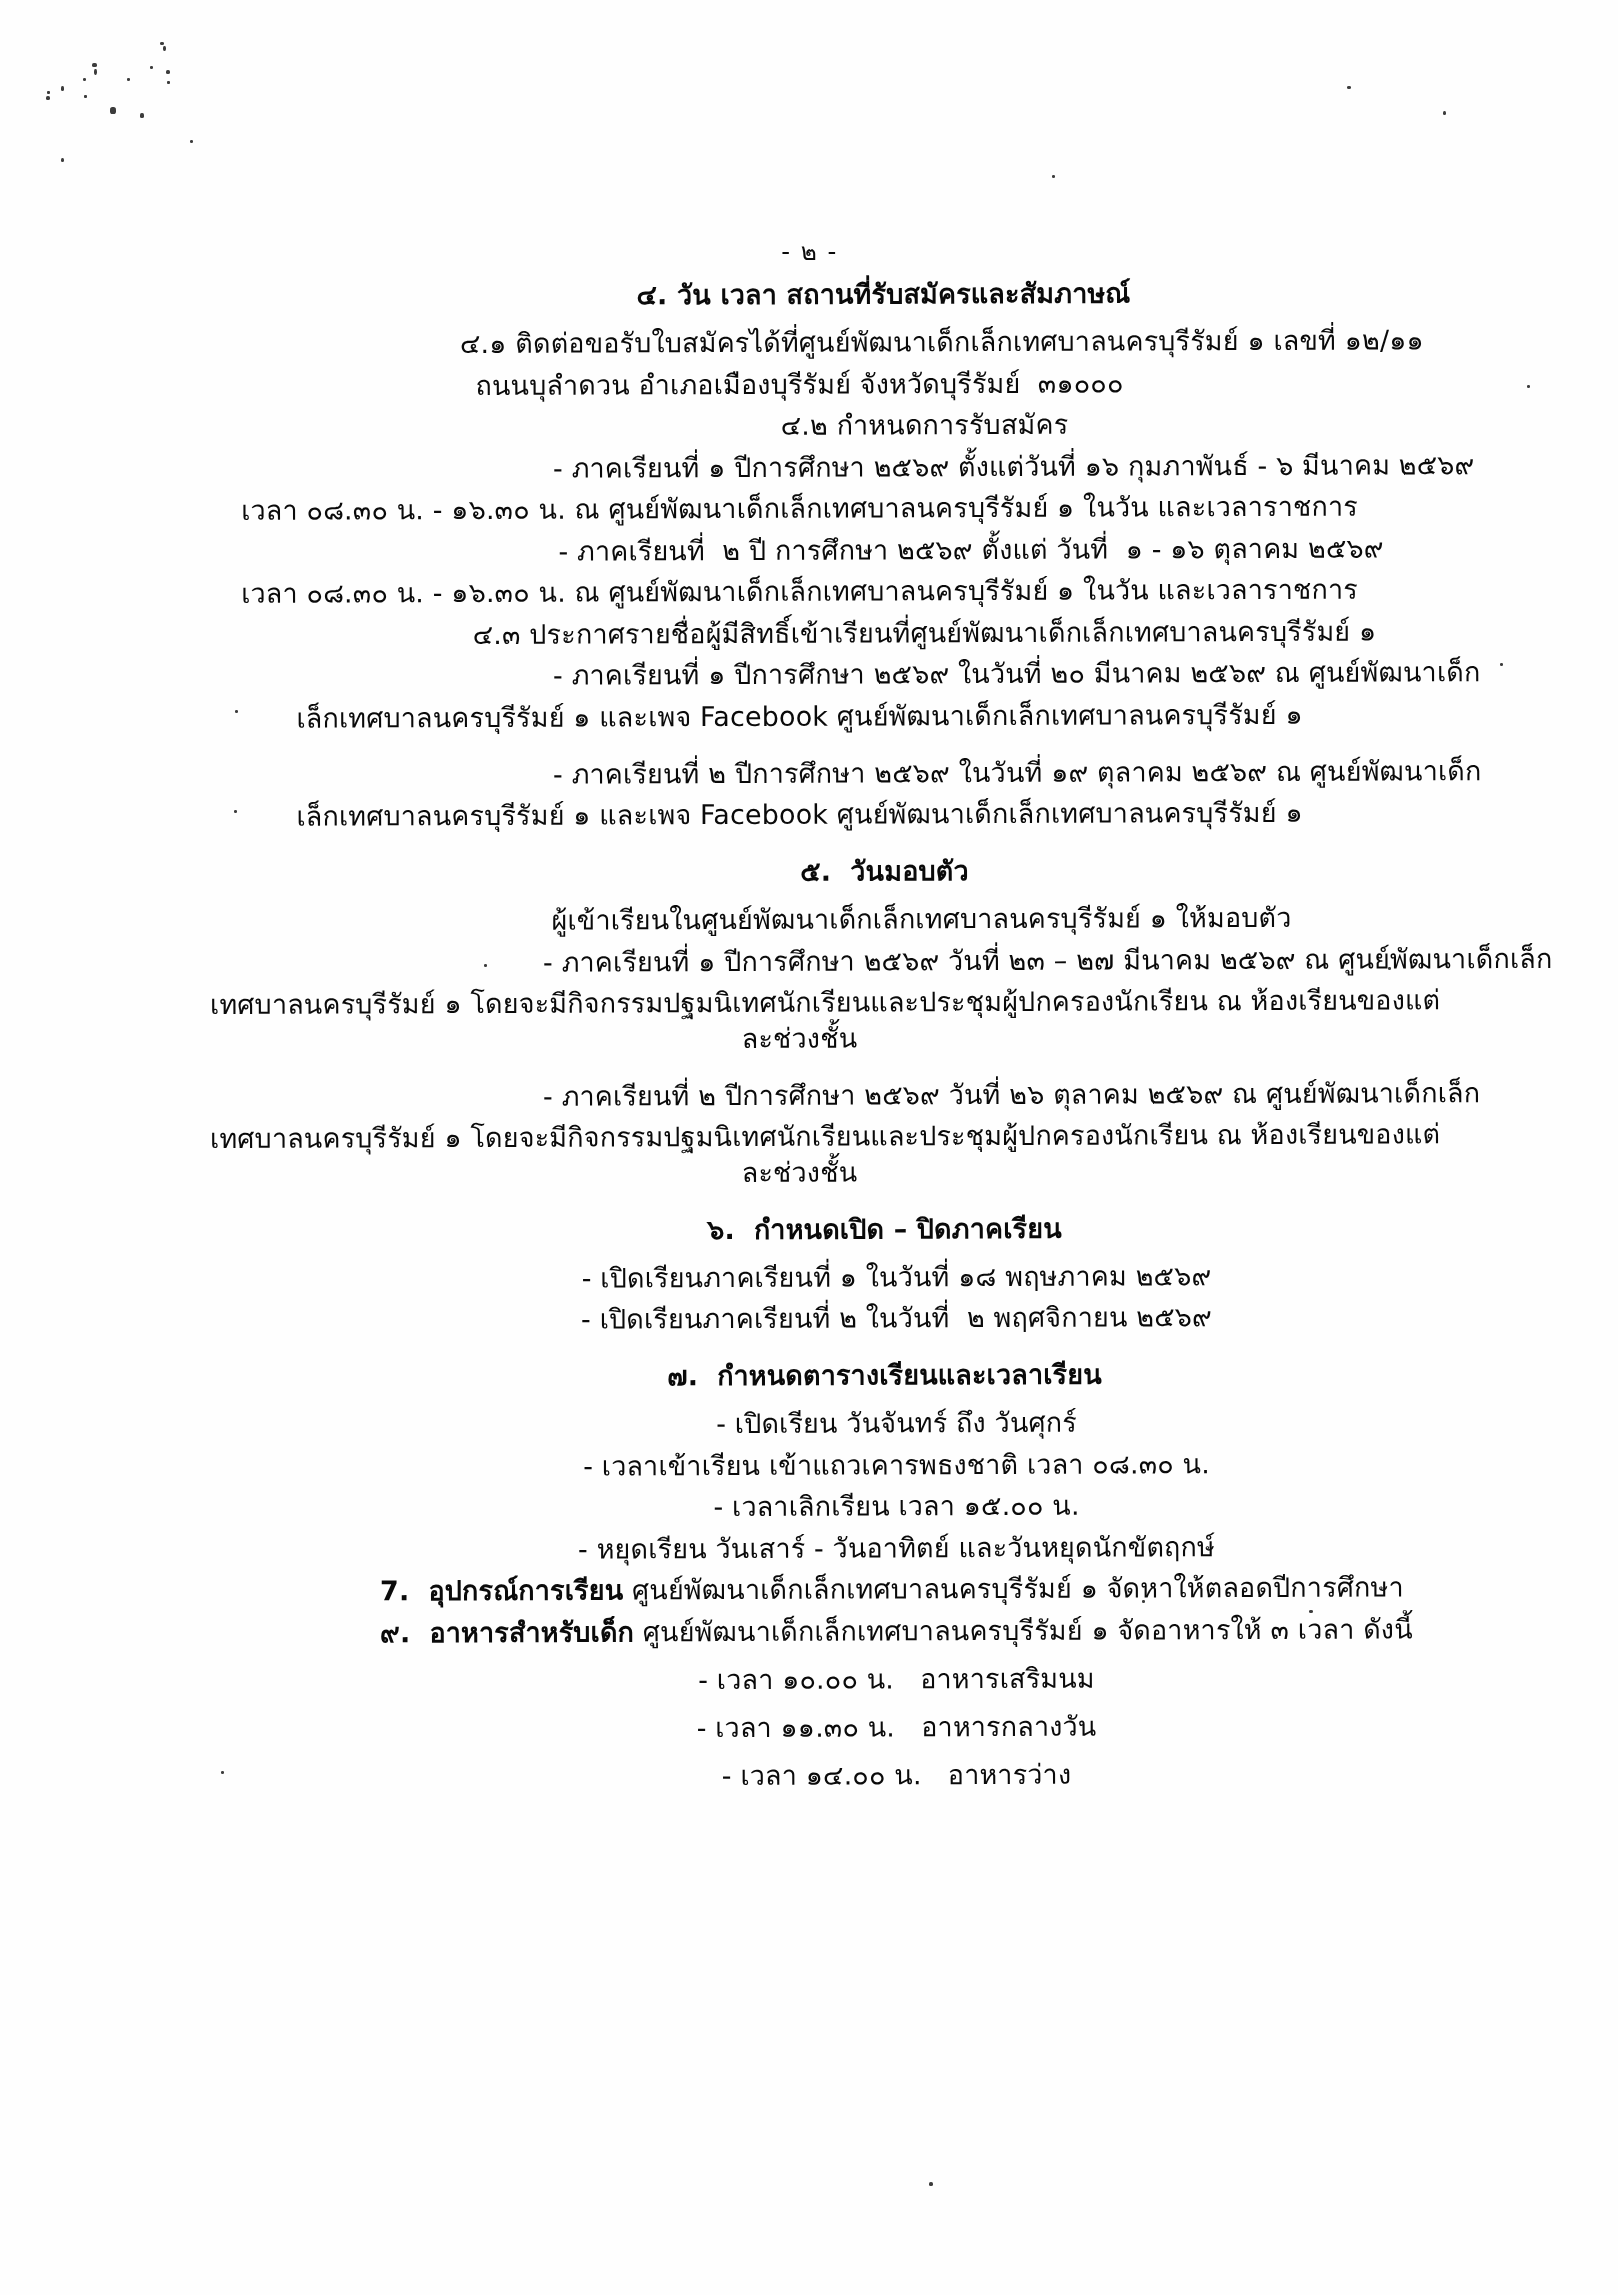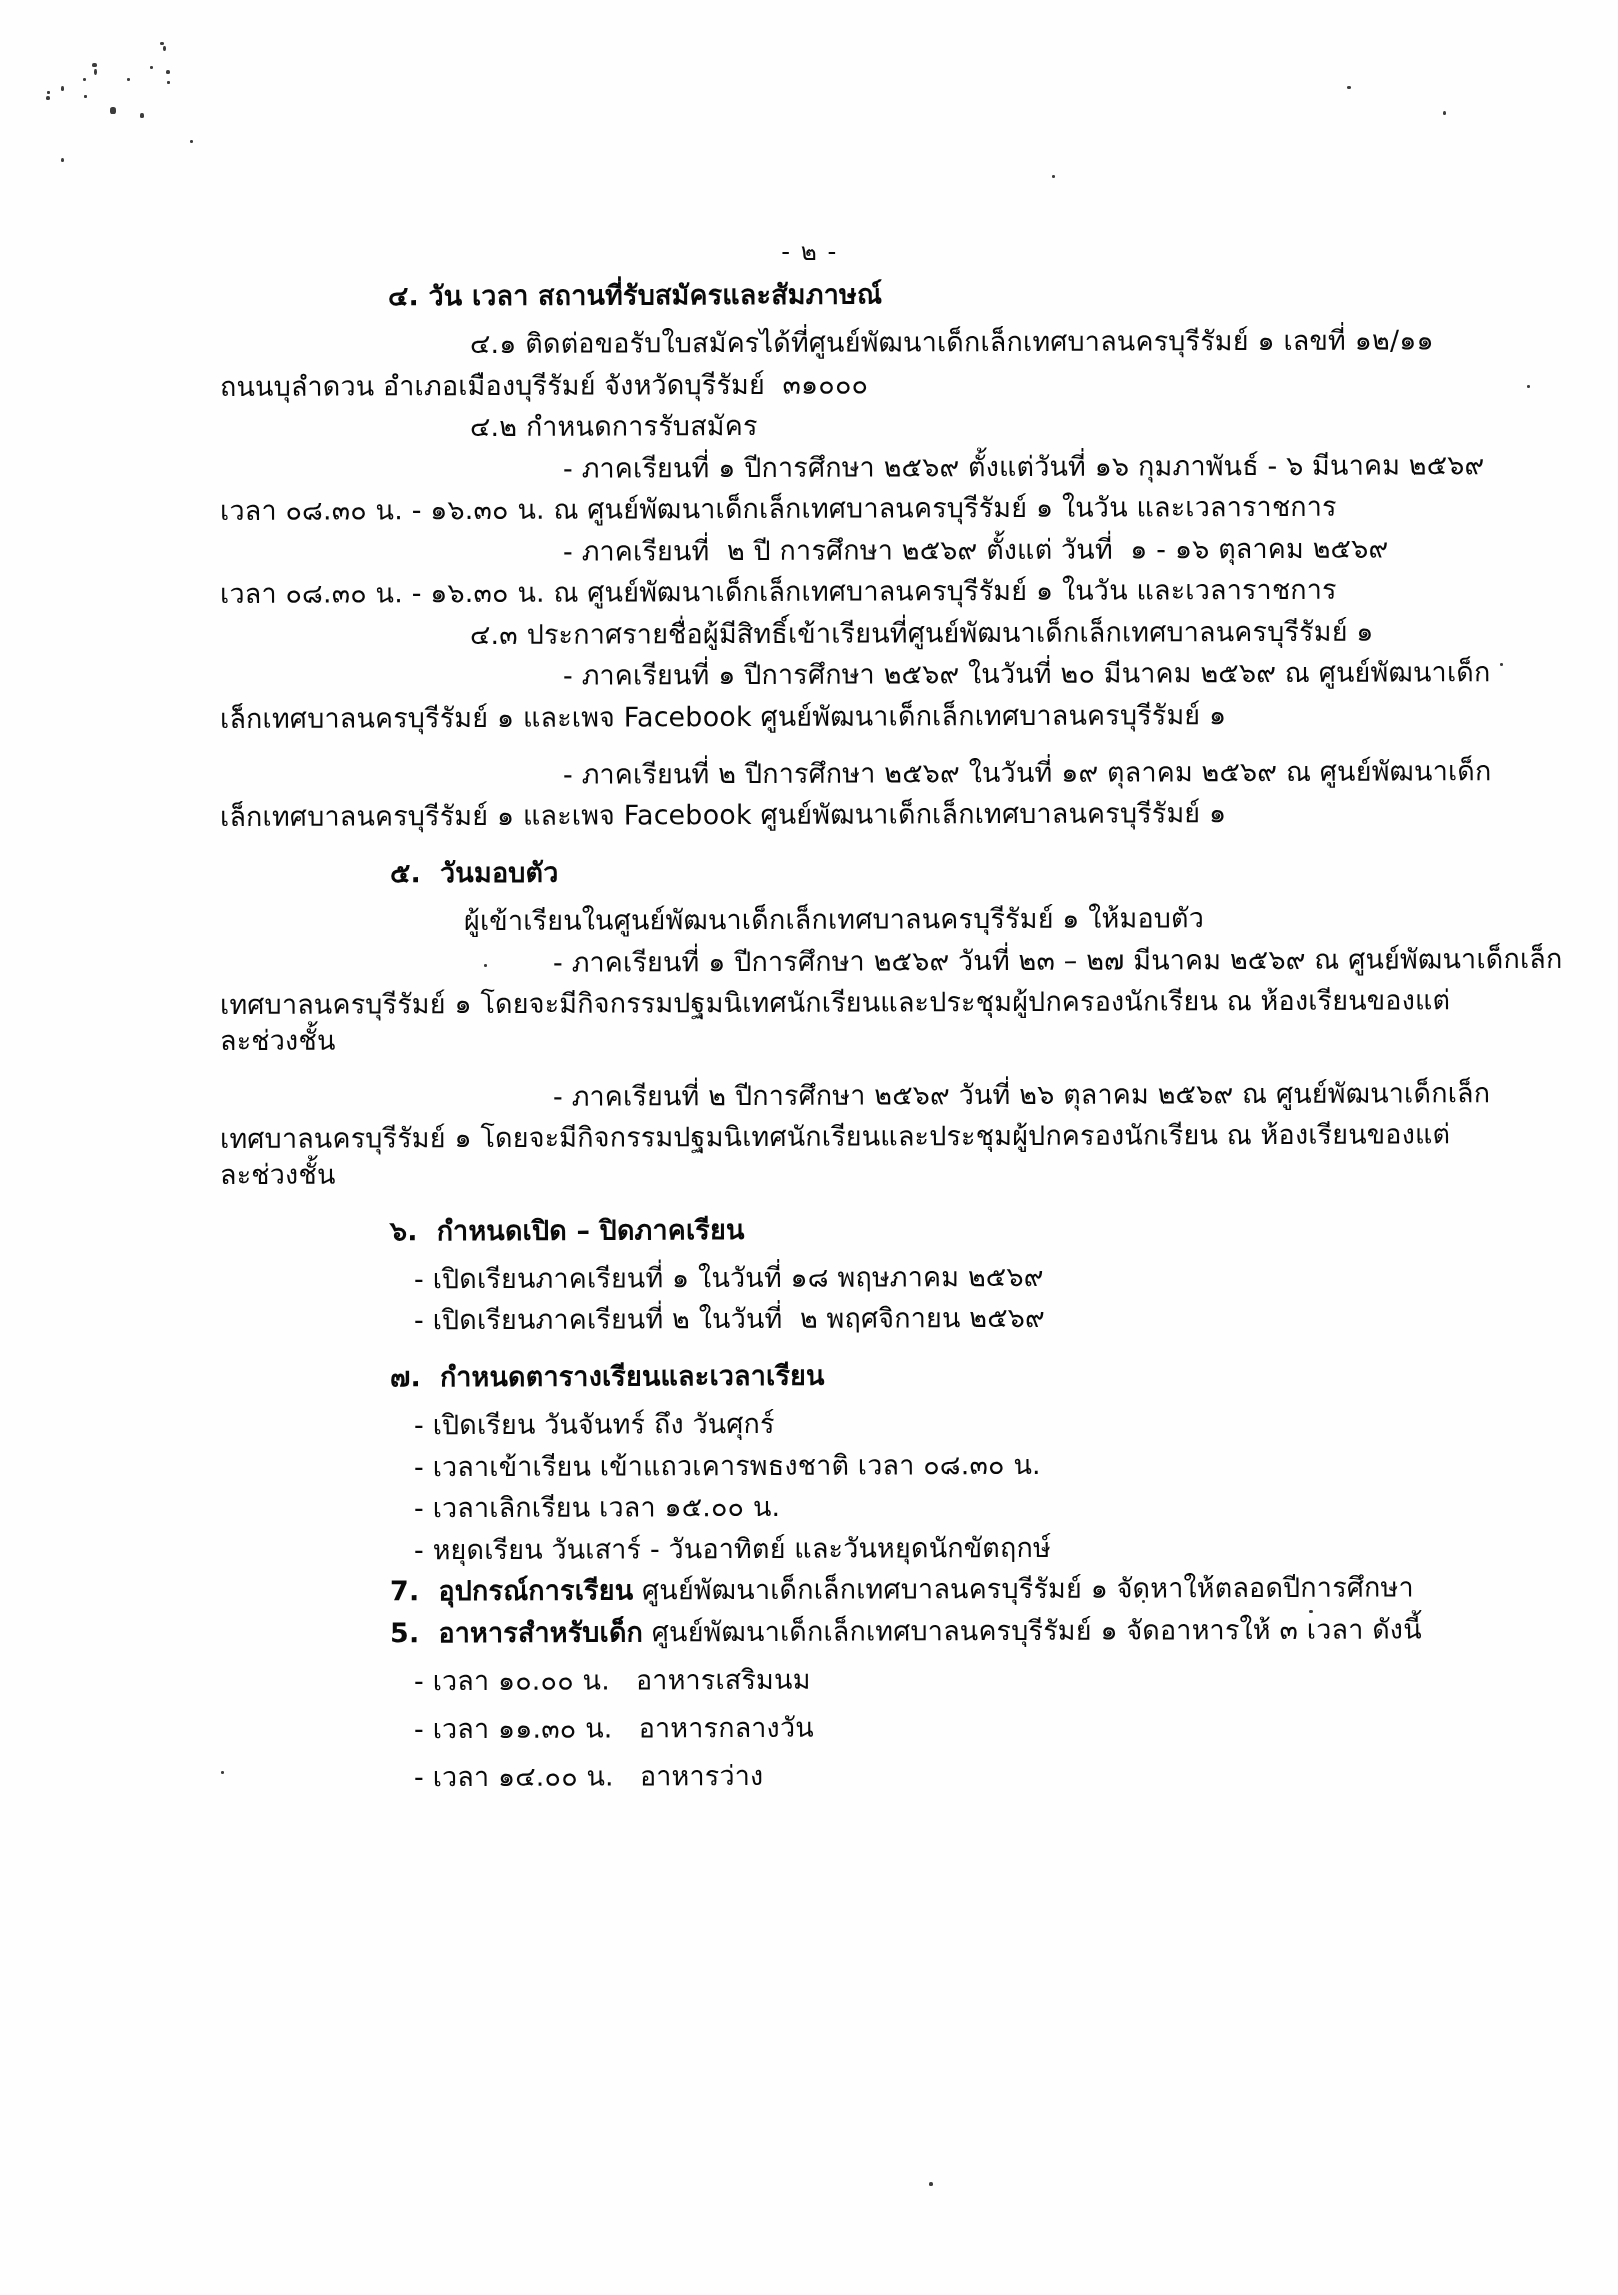--- a/index.html
+++ b/index.html
@@ -35,23 +35,24 @@
   .pageno {
     position:absolute;
     top:232px; left:0; right:0;
     text-align:center;
     font-size:24.4px;
     letter-spacing:.06em;
   }
 
   .body-col {
     position:absolute;
-    left:220px;
+    left:210px;
     top:283px;
     width:1179px;
+    text-align:center;
   }
 
   .ln {
     font-size:27px;
     line-height:1.0;
     white-space:pre;
     margin:0;
     padding:0;
     letter-spacing:.005em;
   }
@@ -148,21 +149,21 @@
       <div class="ln i-bul sp-sm skew-a">- เปิดเรียนภาคเรียนที่ ๒ ในวันที่  ๒ พฤศจิกายน ๒๕๖๙</div>
 
       <div class="ln head i-head2 sp-lg skew-a">๗.  กำหนดตารางเรียนและเวลาเรียน</div>
       <div class="ln i-bul sp-md skew-a">- เปิดเรียน วันจันทร์ ถึง วันศุกร์</div>
       <div class="ln i-bul sp-sm skew-a">- เวลาเข้าเรียน เข้าแถวเคารพธงชาติ เวลา ๐๘.๓๐ น.</div>
       <div class="ln i-bul sp-sm skew-a">- เวลาเลิกเรียน เวลา ๑๕.๐๐ น.</div>
       <div class="ln i-bul sp-sm skew-a">- หยุดเรียน วันเสาร์ - วันอาทิตย์ และวันหยุดนักขัตฤกษ์</div>
 
       <div class="ln i-head2 sp-sm skew-a"><span class="head">7.  อุปกรณ์การเรียน</span><span> ศูนย์พัฒนาเด็กเล็กเทศบาลนครบุรีรัมย์ ๑ จัดหาให้ตลอดปีการศึกษา</span></div>
 
-      <div class="ln i-head2 sp-sm skew-a"><span class="head">5.  อาหารสำหรับเด็ก</span><span> ศูนย์พัฒนาเด็กเล็กเทศบาลนครบุรีรัมย์ ๑ จัดอาหารให้ ๓ เวลา ดังนี้</span></div>
+      <div class="ln i-head2 sp-sm skew-a"><span class="head">๙.  อาหารสำหรับเด็ก</span><span> ศูนย์พัฒนาเด็กเล็กเทศบาลนครบุรีรัมย์ ๑ จัดอาหารให้ ๓ เวลา ดังนี้</span></div>
 
       <div class="ln i-bul sp-md skew-a">- เวลา ๑๐.๐๐ น.   อาหารเสริมนม</div>
       <div class="ln i-bul sp-md skew-a">- เวลา ๑๑.๓๐ น.   อาหารกลางวัน</div>
       <div class="ln i-bul sp-md skew-a">- เวลา ๑๔.๐๐ น.   อาหารว่าง</div>
 
     </div>
   </div>
 </div>
 
 

